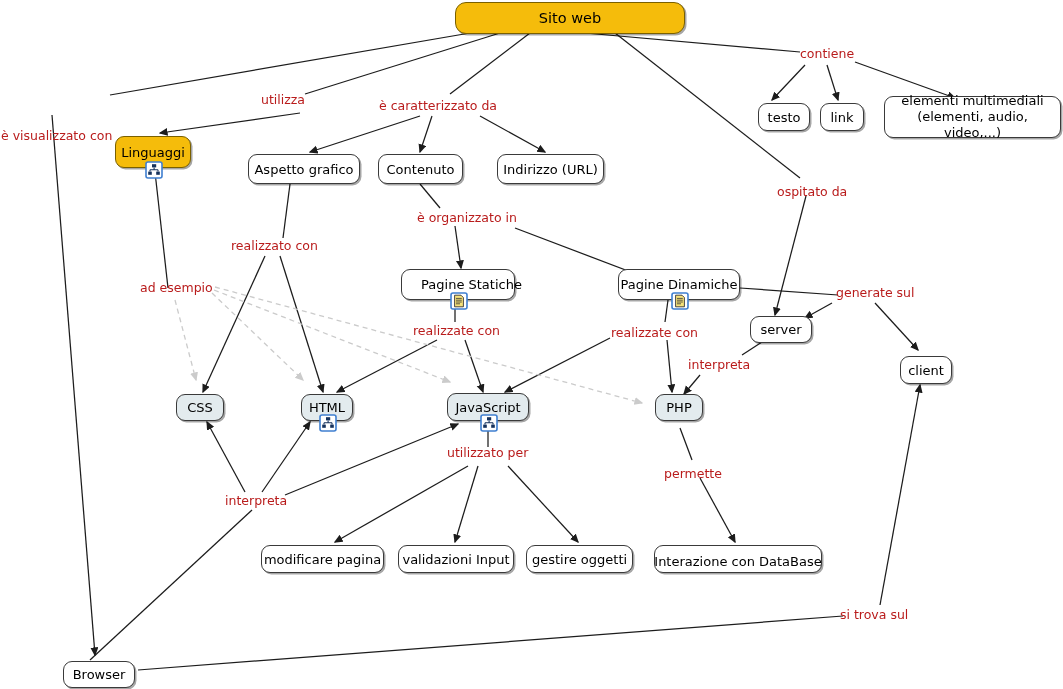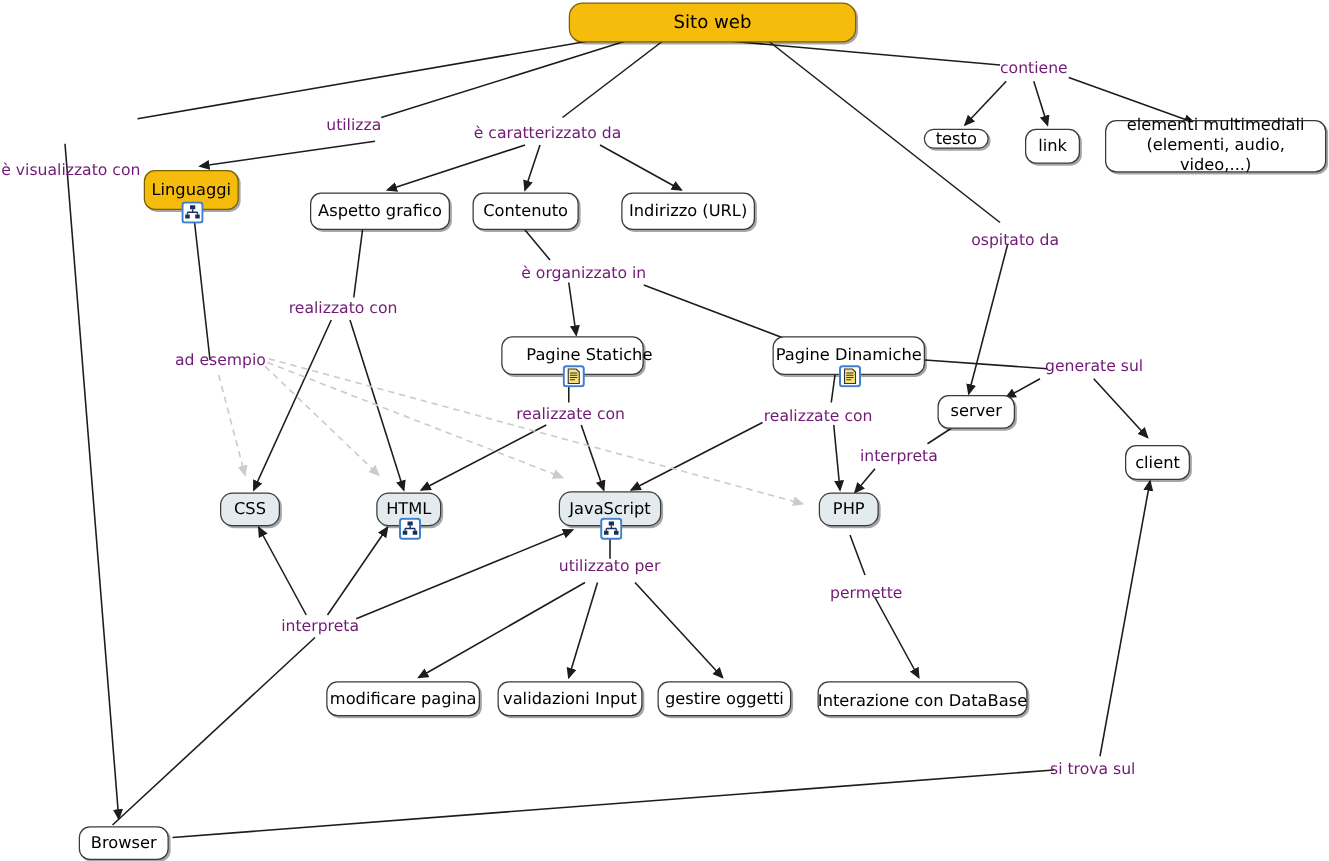--- a/index.html
+++ b/index.html
@@ -43,35 +43,34 @@
     white-space: nowrap;
   }
   .node.gold {
     background: #f5bc0b;
     border-color: #7a6000;
     border-width: 1.5px;
   }
   .node.bluegray {
     background: #e3ebee;
     border-color: #3a3a3a;
-    border-radius: 10px;
   }
   .node.root {
     font-size: 14.5px;
     border-radius: 11px;
   }
   .node.multiline {
     white-space: normal;
     line-height: 16px;
   }
   .link-label {
     position: absolute;
     font-size: 12.5px;
     line-height: 14px;
-    color: #701a75;
+    color: #b91c1c;
     white-space: nowrap;
     background: transparent;
   }
   .node-icon {
     position: absolute;
     width: 18px;
     height: 18px;
   }
   .icon-tree, .icon-doc {
     display: block;
@@ -219,21 +218,21 @@
   </div>
 
   <div class="node" style="left:378px; top:154px; width:85px; height:30px;">
     <span>Contenuto</span>
   </div>
 
   <div class="node" style="left:497px; top:154px; width:107px; height:30px;">
     <span>Indirizzo (URL)</span>
   </div>
 
-  <div class="node" style="left:739px; top:103px; width:52px; height:16px;">
+  <div class="node" style="left:758px; top:103px; width:52px; height:28px;">
     <span>testo</span>
   </div>
 
   <div class="node" style="left:820px; top:103px; width:44px; height:28px;">
     <span>link</span>
   </div>
 
   <div class="node multiline" style="left:884px; top:96px; width:177px; height:42px; flex-direction:column;">
     <span>elementi multimediali</span>
     <span>(elementi, audio, video,...)</span>

